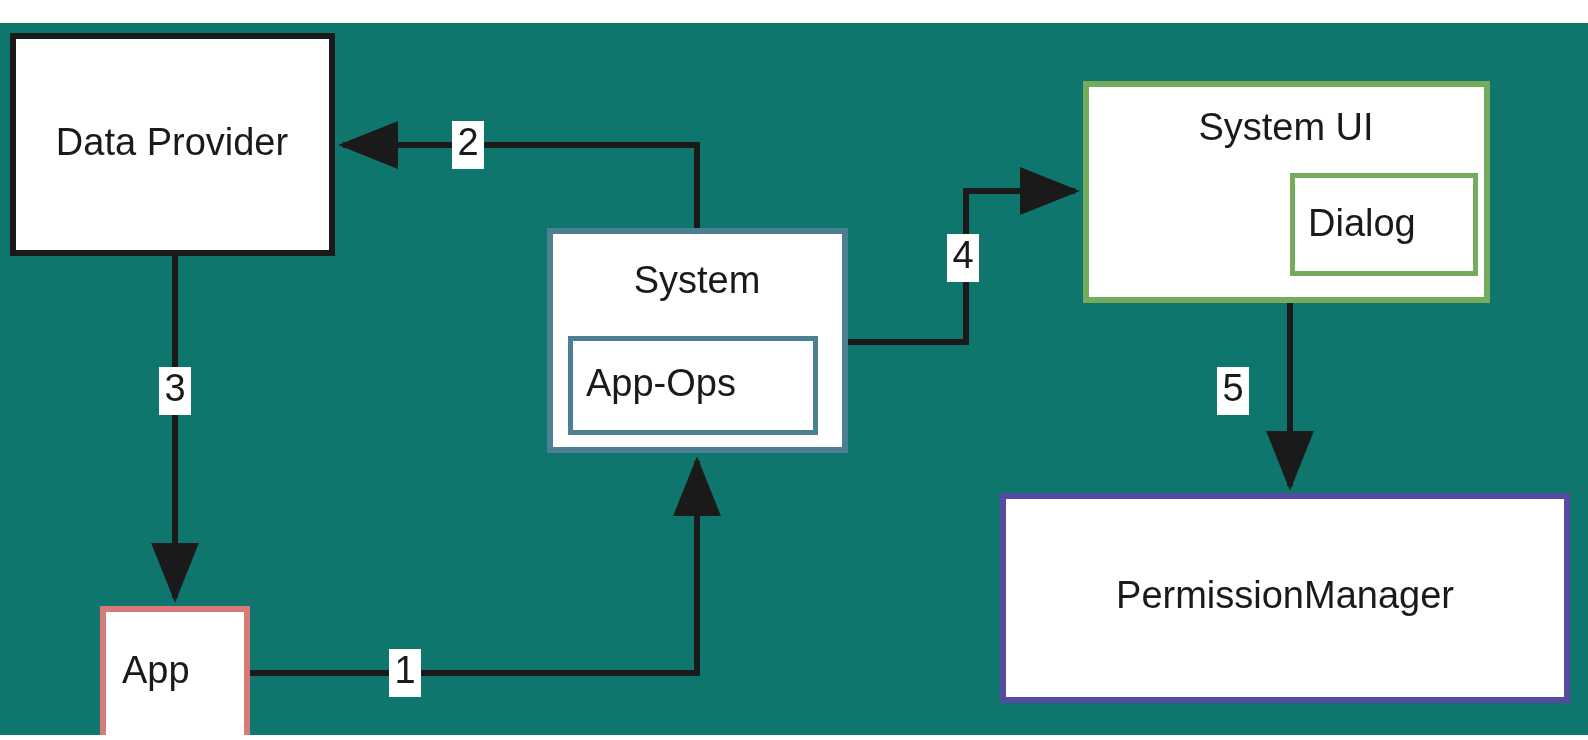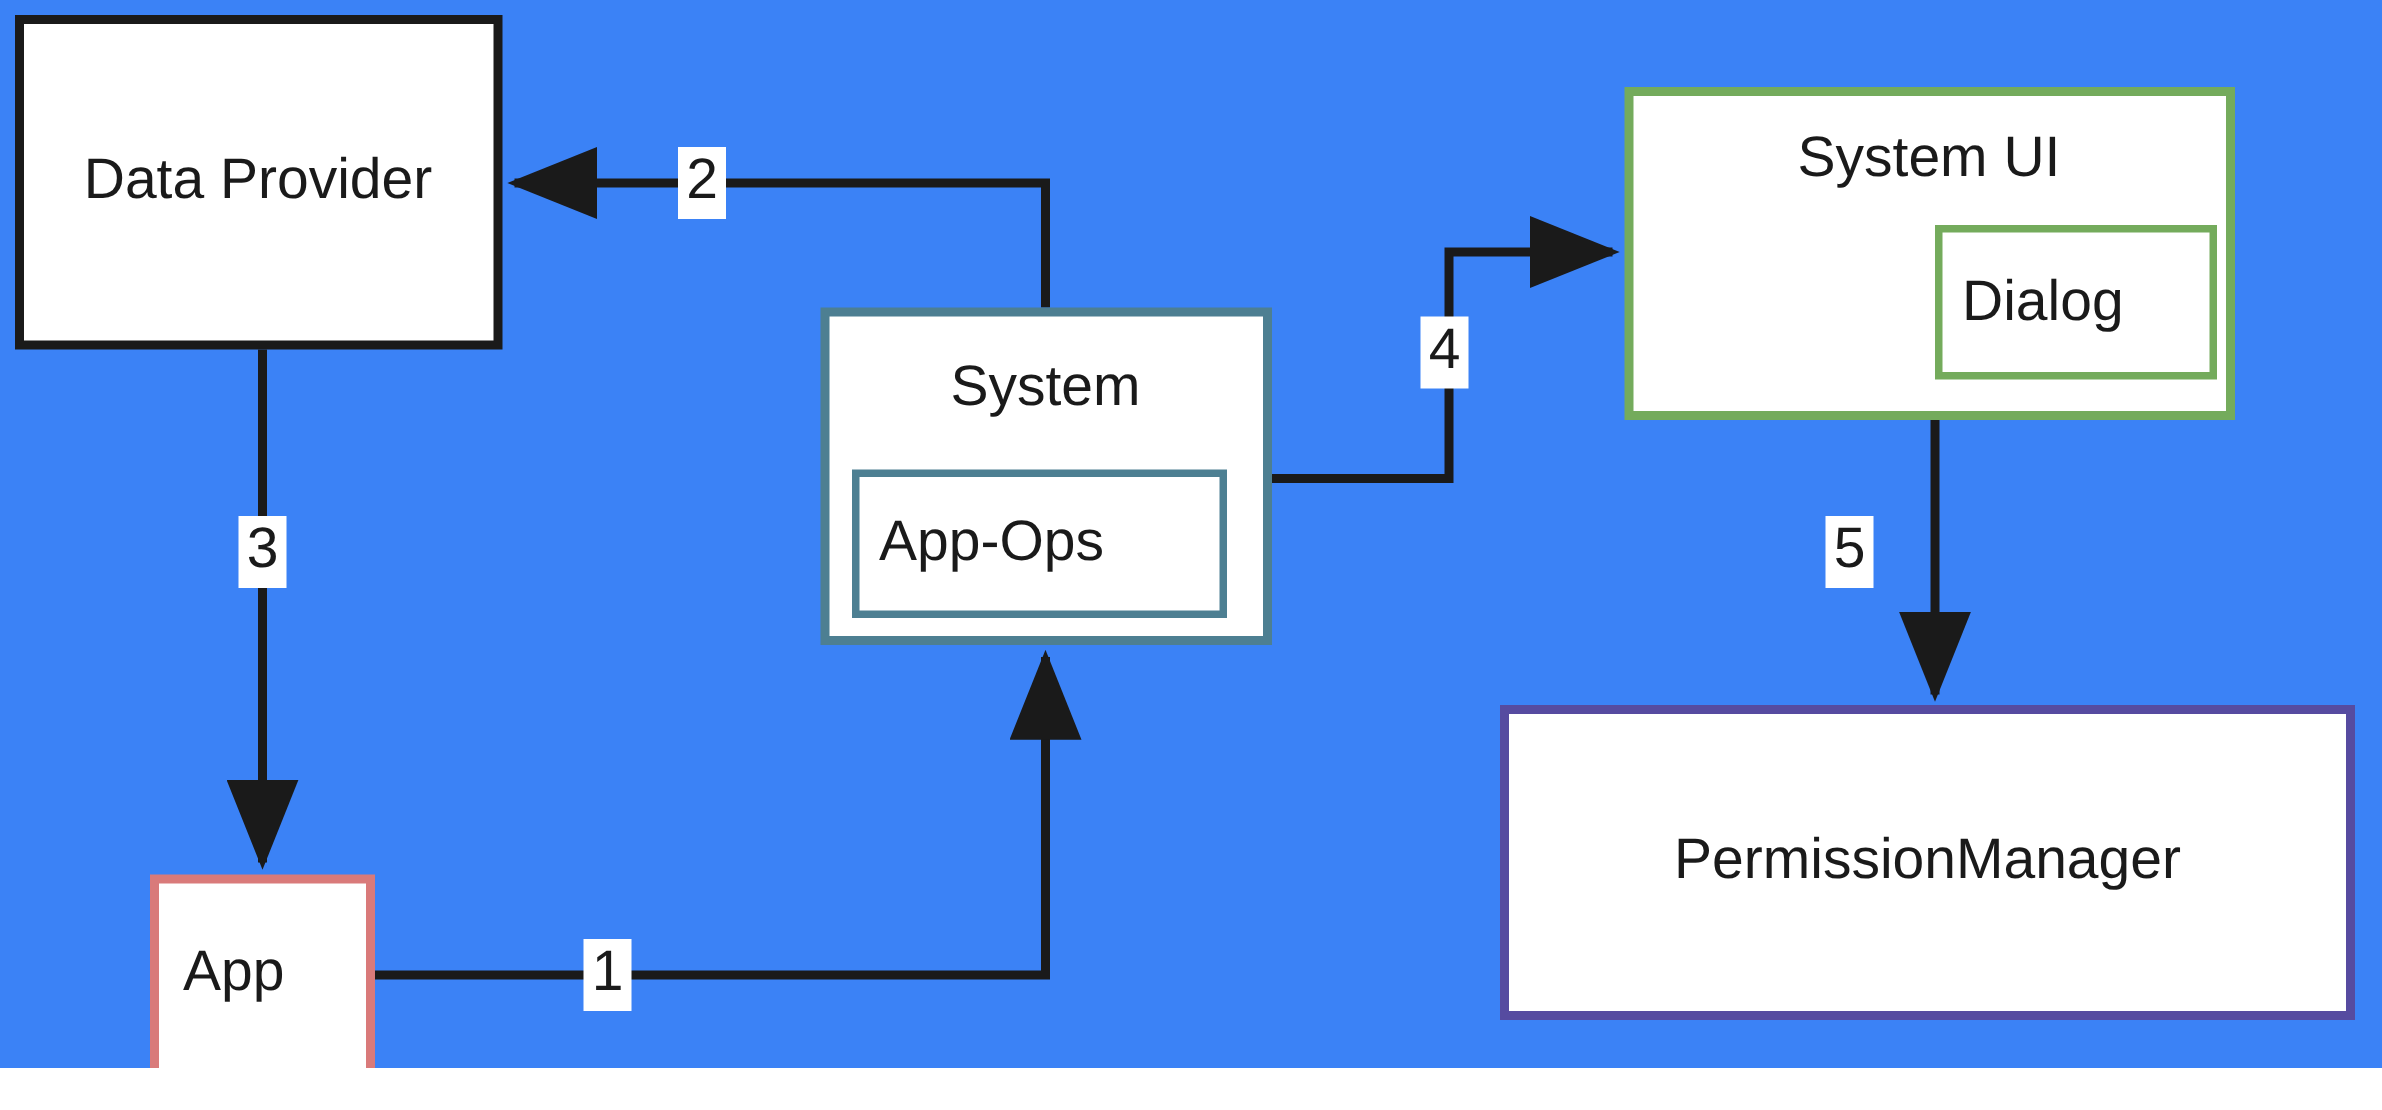--- a/index.html
+++ b/index.html
@@ -7,22 +7,23 @@
     padding: 0;
     background: #ffffff;
   }
   body {
     font-family: "Liberation Sans", sans-serif;
   }
   #diagram-root {
     position: relative;
     width: 1588px;
     height: 712px;
-    background: #3b82f6;
+    background: #0f766e;
     overflow: hidden;
+    margin-top: 23px;
   }
   #diagram-svg {
     position: absolute;
     left: 0;
     top: 0;
     width: 1588px;
     height: 740px;
   }
   .node-label {
     font-family: "Liberation Sans", sans-serif;

